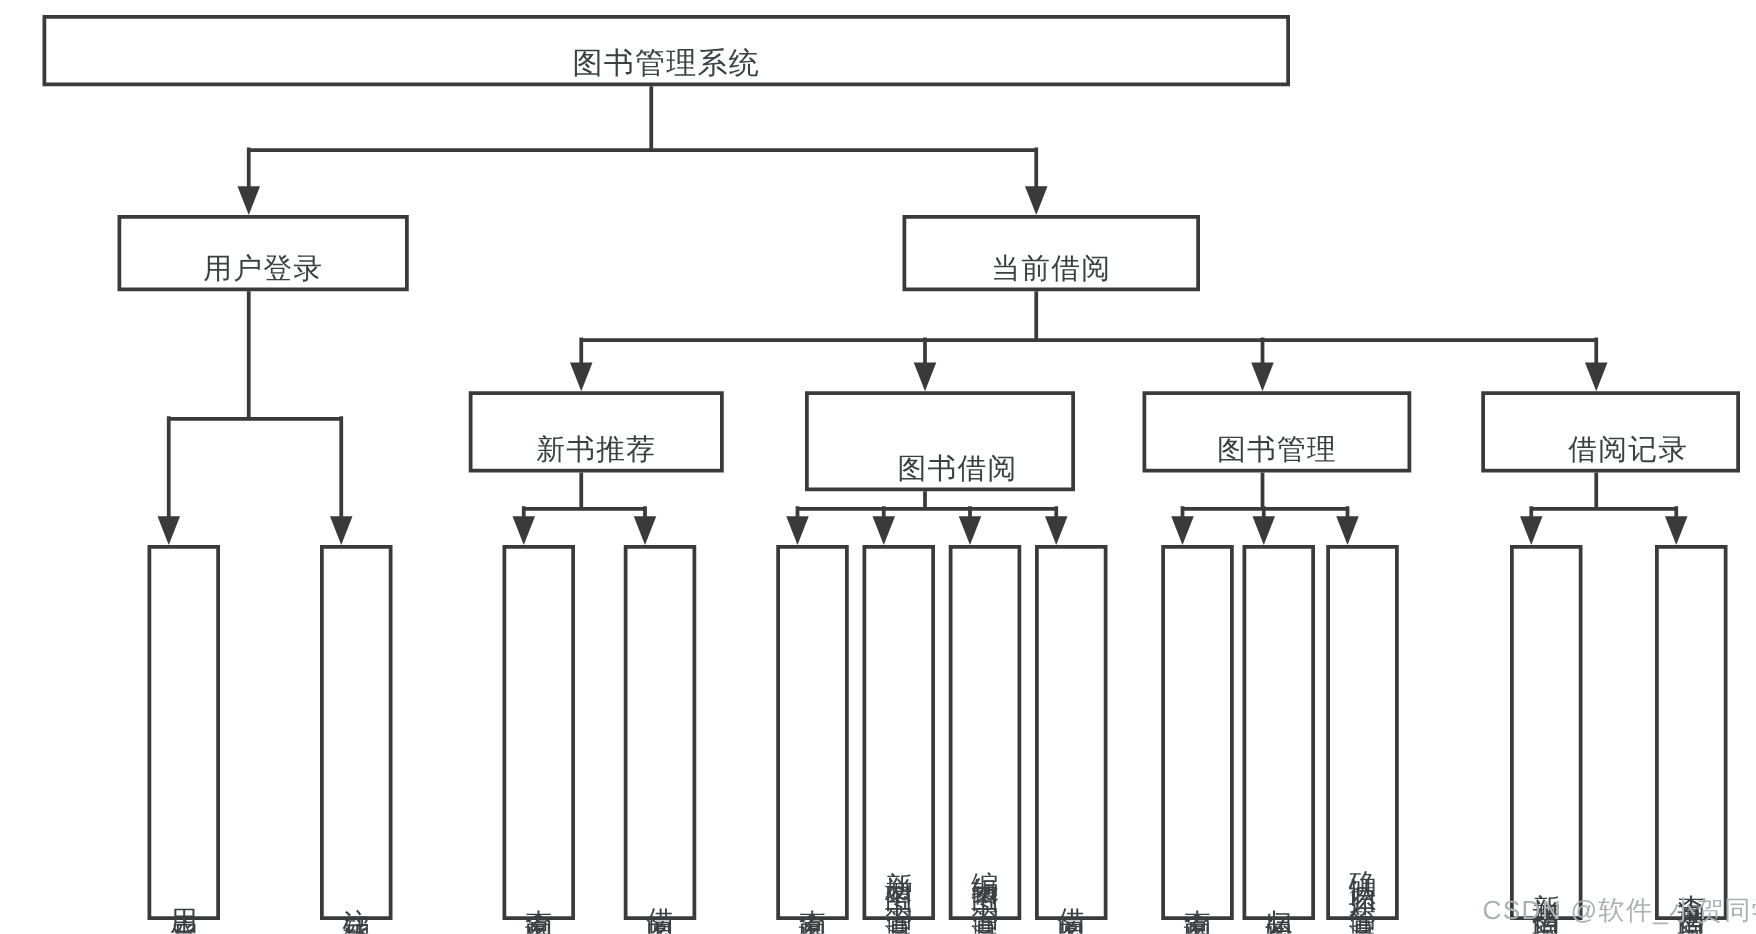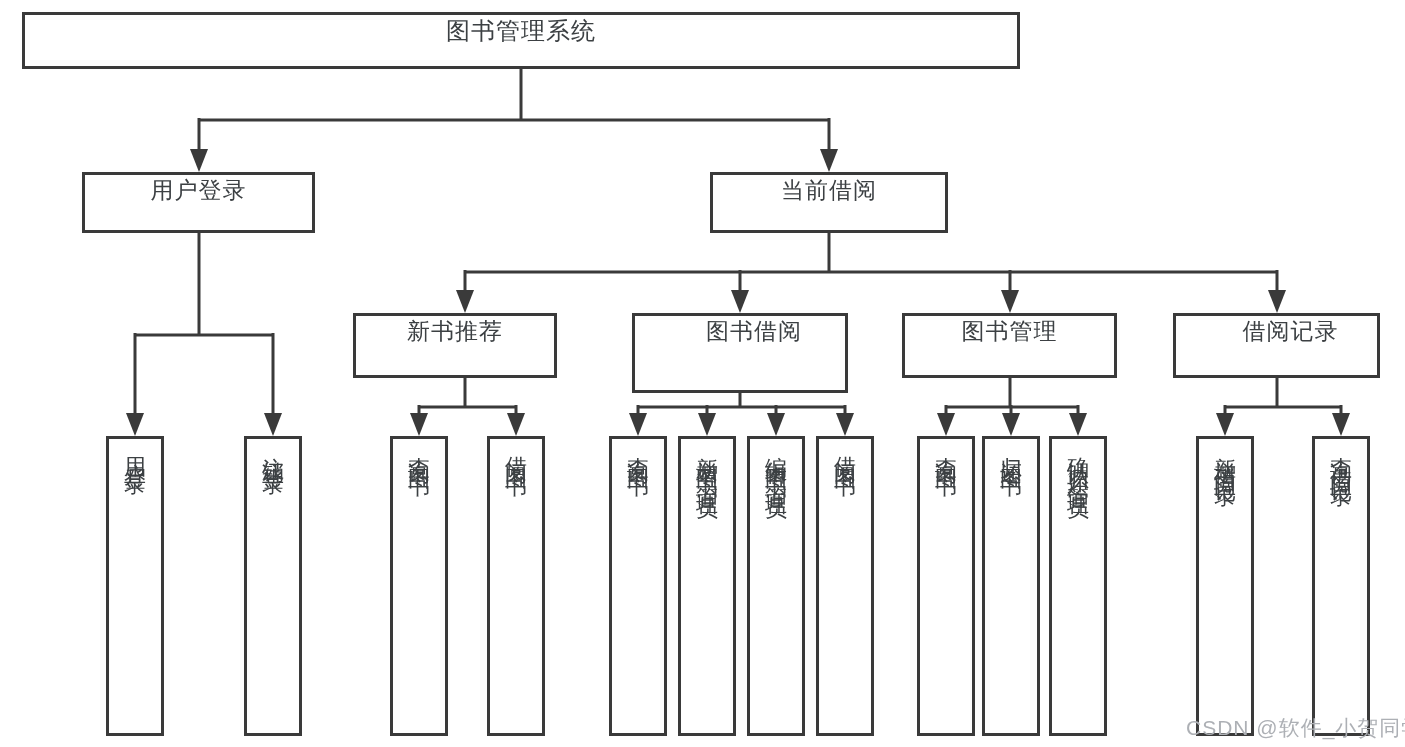--- a/index.html
+++ b/index.html
@@ -18,38 +18,39 @@
     font-family:"Liberation Sans","DejaVu Sans",sans-serif;
     overflow:hidden;
   }
   .wires{position:absolute;left:0;top:0;width:1405px;height:747px;}
   .wires path{stroke:var(--line);stroke-width:3;fill:none;}
   .wires polygon{fill:var(--line);stroke:none;}
   .box{
     position:absolute;
     border:3px solid var(--line);
     background:var(--box-background);
-    display:flex;align-items:flex-start;justify-content:center;
+    display:flex;align-items:flex-end;justify-content:center;
     color:var(--text);
+    margin-left:12px;
   }
   .box .label{font-size:23px;letter-spacing:1px;white-space:nowrap;}
   #b-root .label{font-size:24px;}
   .vbox{width:58px;height:300px;top:436px;}
   .vbox .label{
     writing-mode:vertical-rl;
     text-orientation:mixed;
     font-size:22px;
     letter-spacing:6px;
     white-space:nowrap;
   }
   
   #b-root   {left:22px;  top:12px;  width:998px; height:57px;}
   #b-login  {left:82px;  top:172px; width:233px; height:61px;}
   #b-mgmt   {left:710px; top:172px; width:238px; height:61px;}
-  #b-rec    {left:353px; top:313px; width:204px; height:65px;}
+  #b-rec    {left:363px; top:313px; width:204px; height:65px;}
   #b-borrow {left:632px; top:313px; width:216px; height:80px;padding-left:28px;}
   #b-current{left:902px; top:313px; width:215px; height:65px;}
   #b-records{left:1173px;top:313px; width:207px; height:65px;padding-left:28px;}
   
   #v-login1{left:106px;} #v-logout{left:244px;}
   #v-rec1{left:390px;}   #v-rec2{left:487px;}
   #v-bor1{left:609px;}   #v-bor2{left:678px;} #v-bor3{left:747px;} #v-bor4{left:816px;}
   #v-cur1{left:917px;}   #v-cur2{left:982px;} #v-cur3{left:1049px;}
   #v-rcd1{left:1196px;}  #v-rcd2{left:1312px;}
   .watermark{

